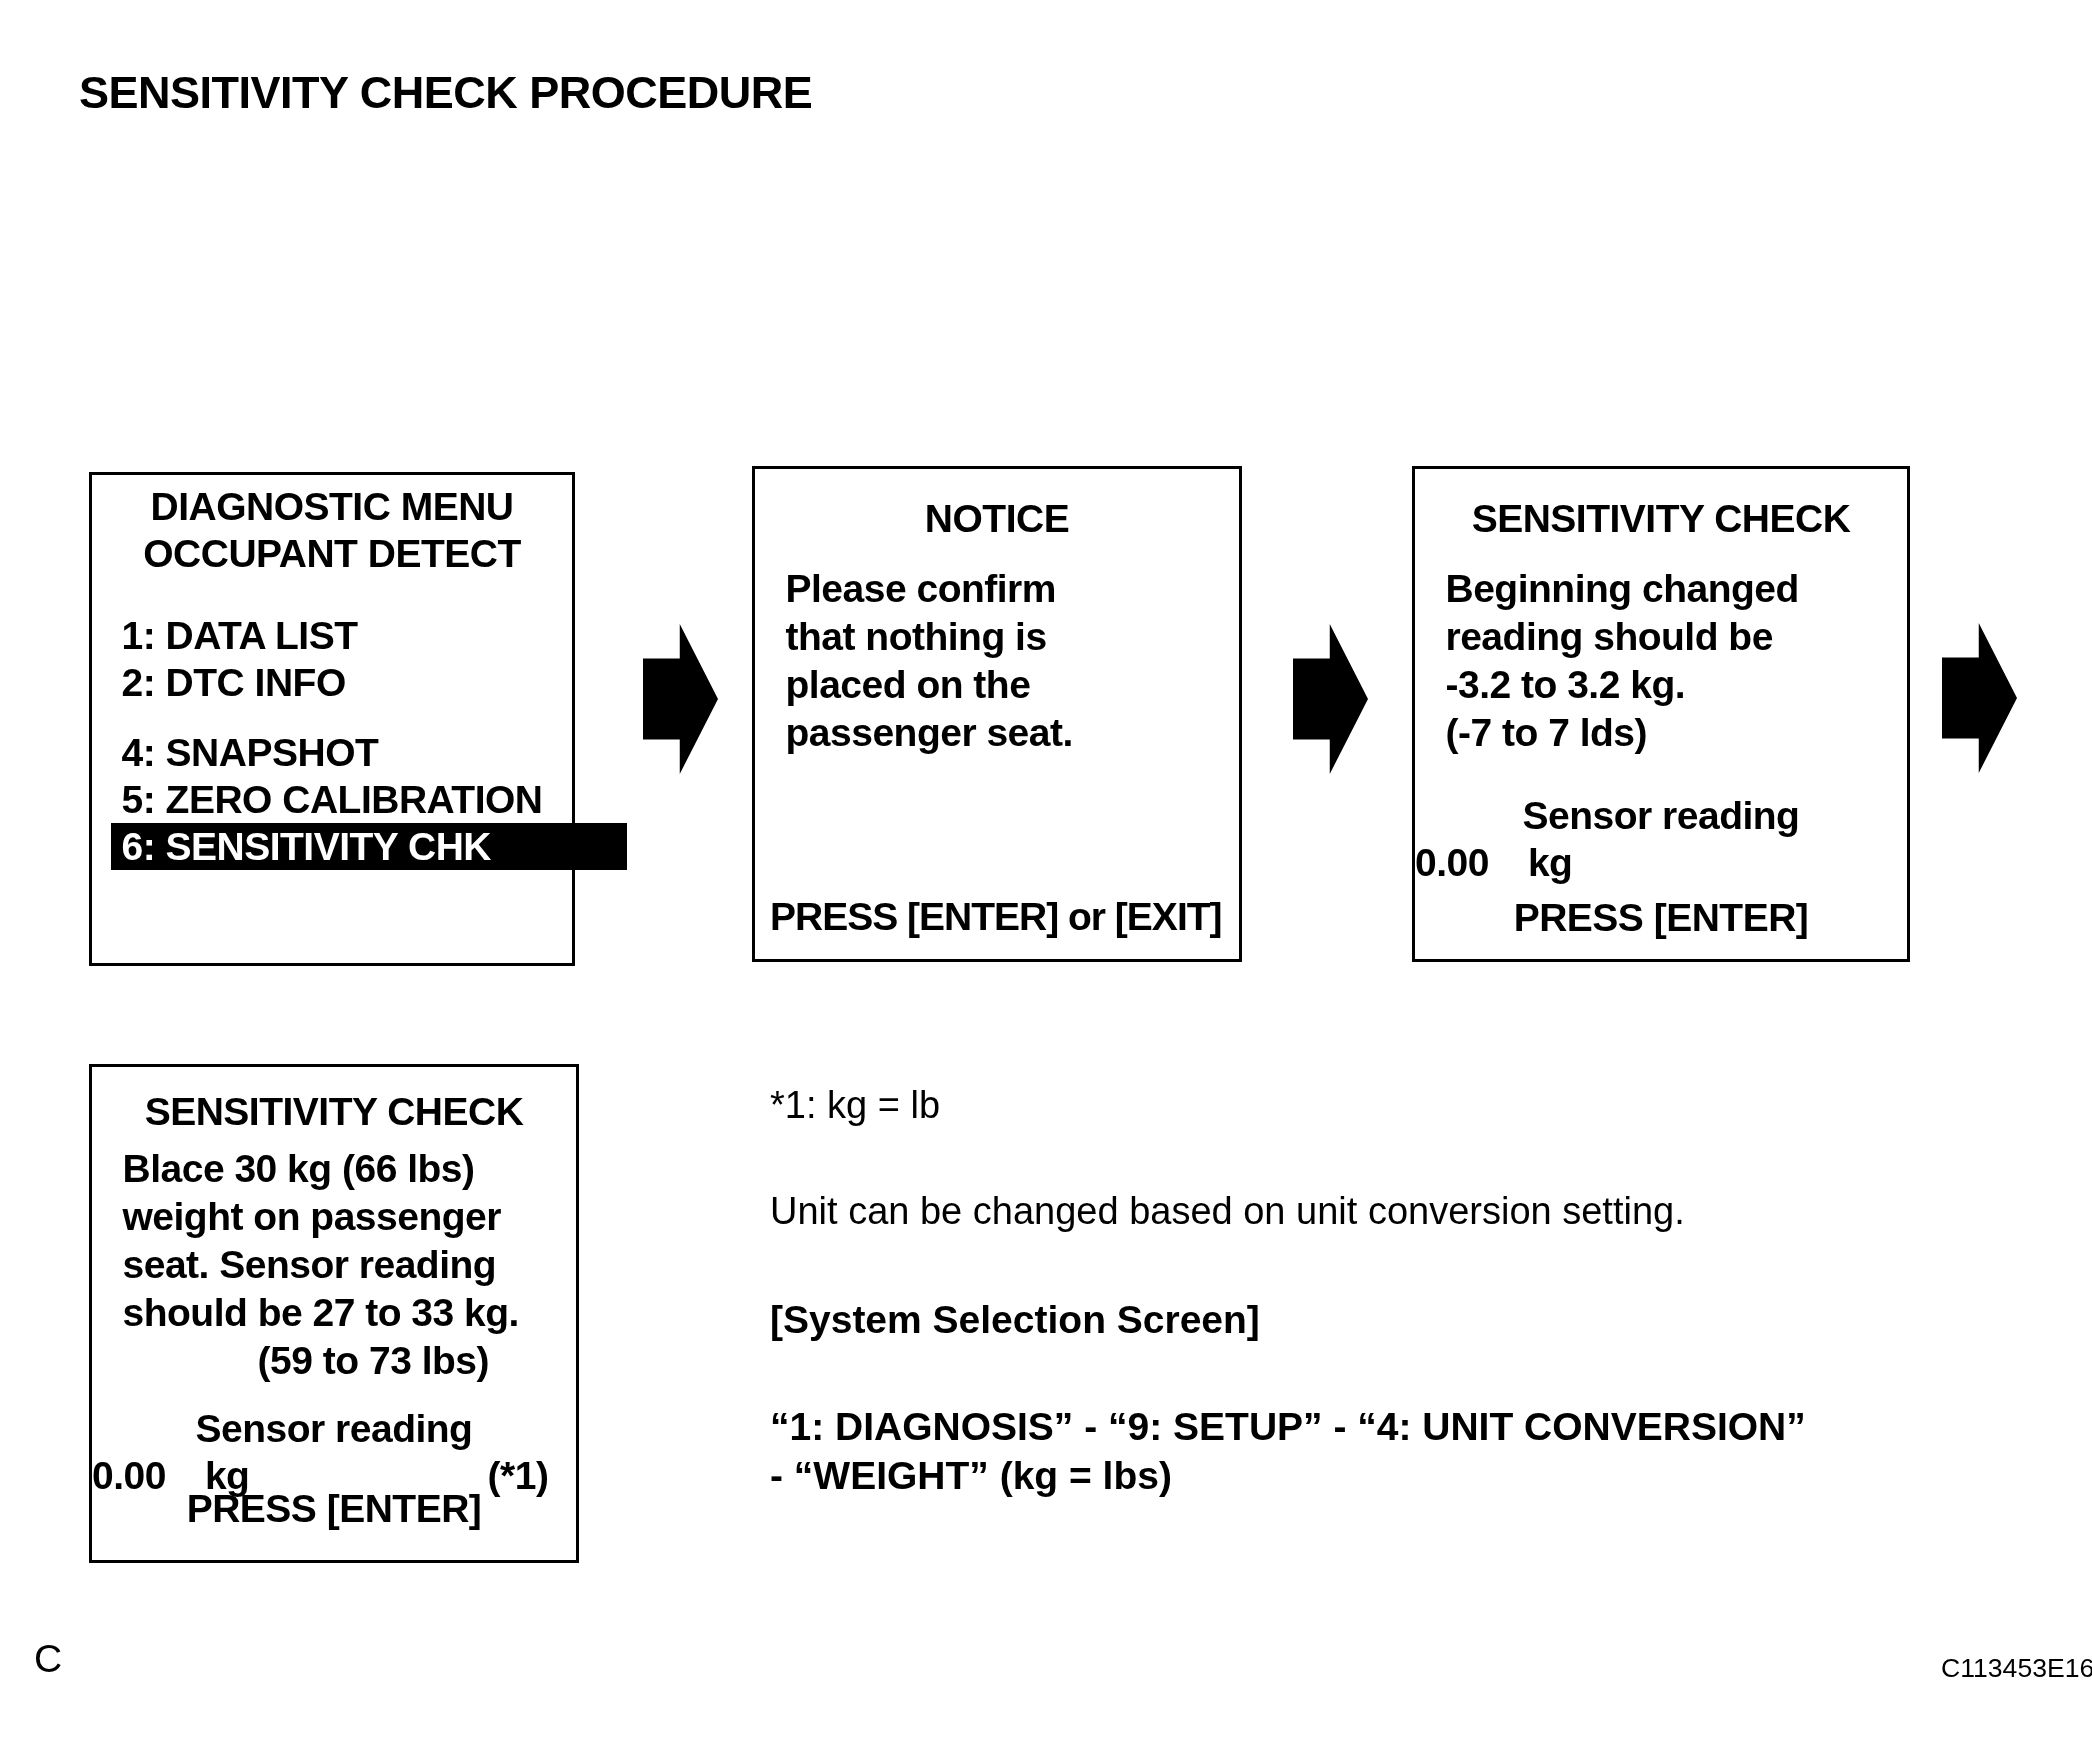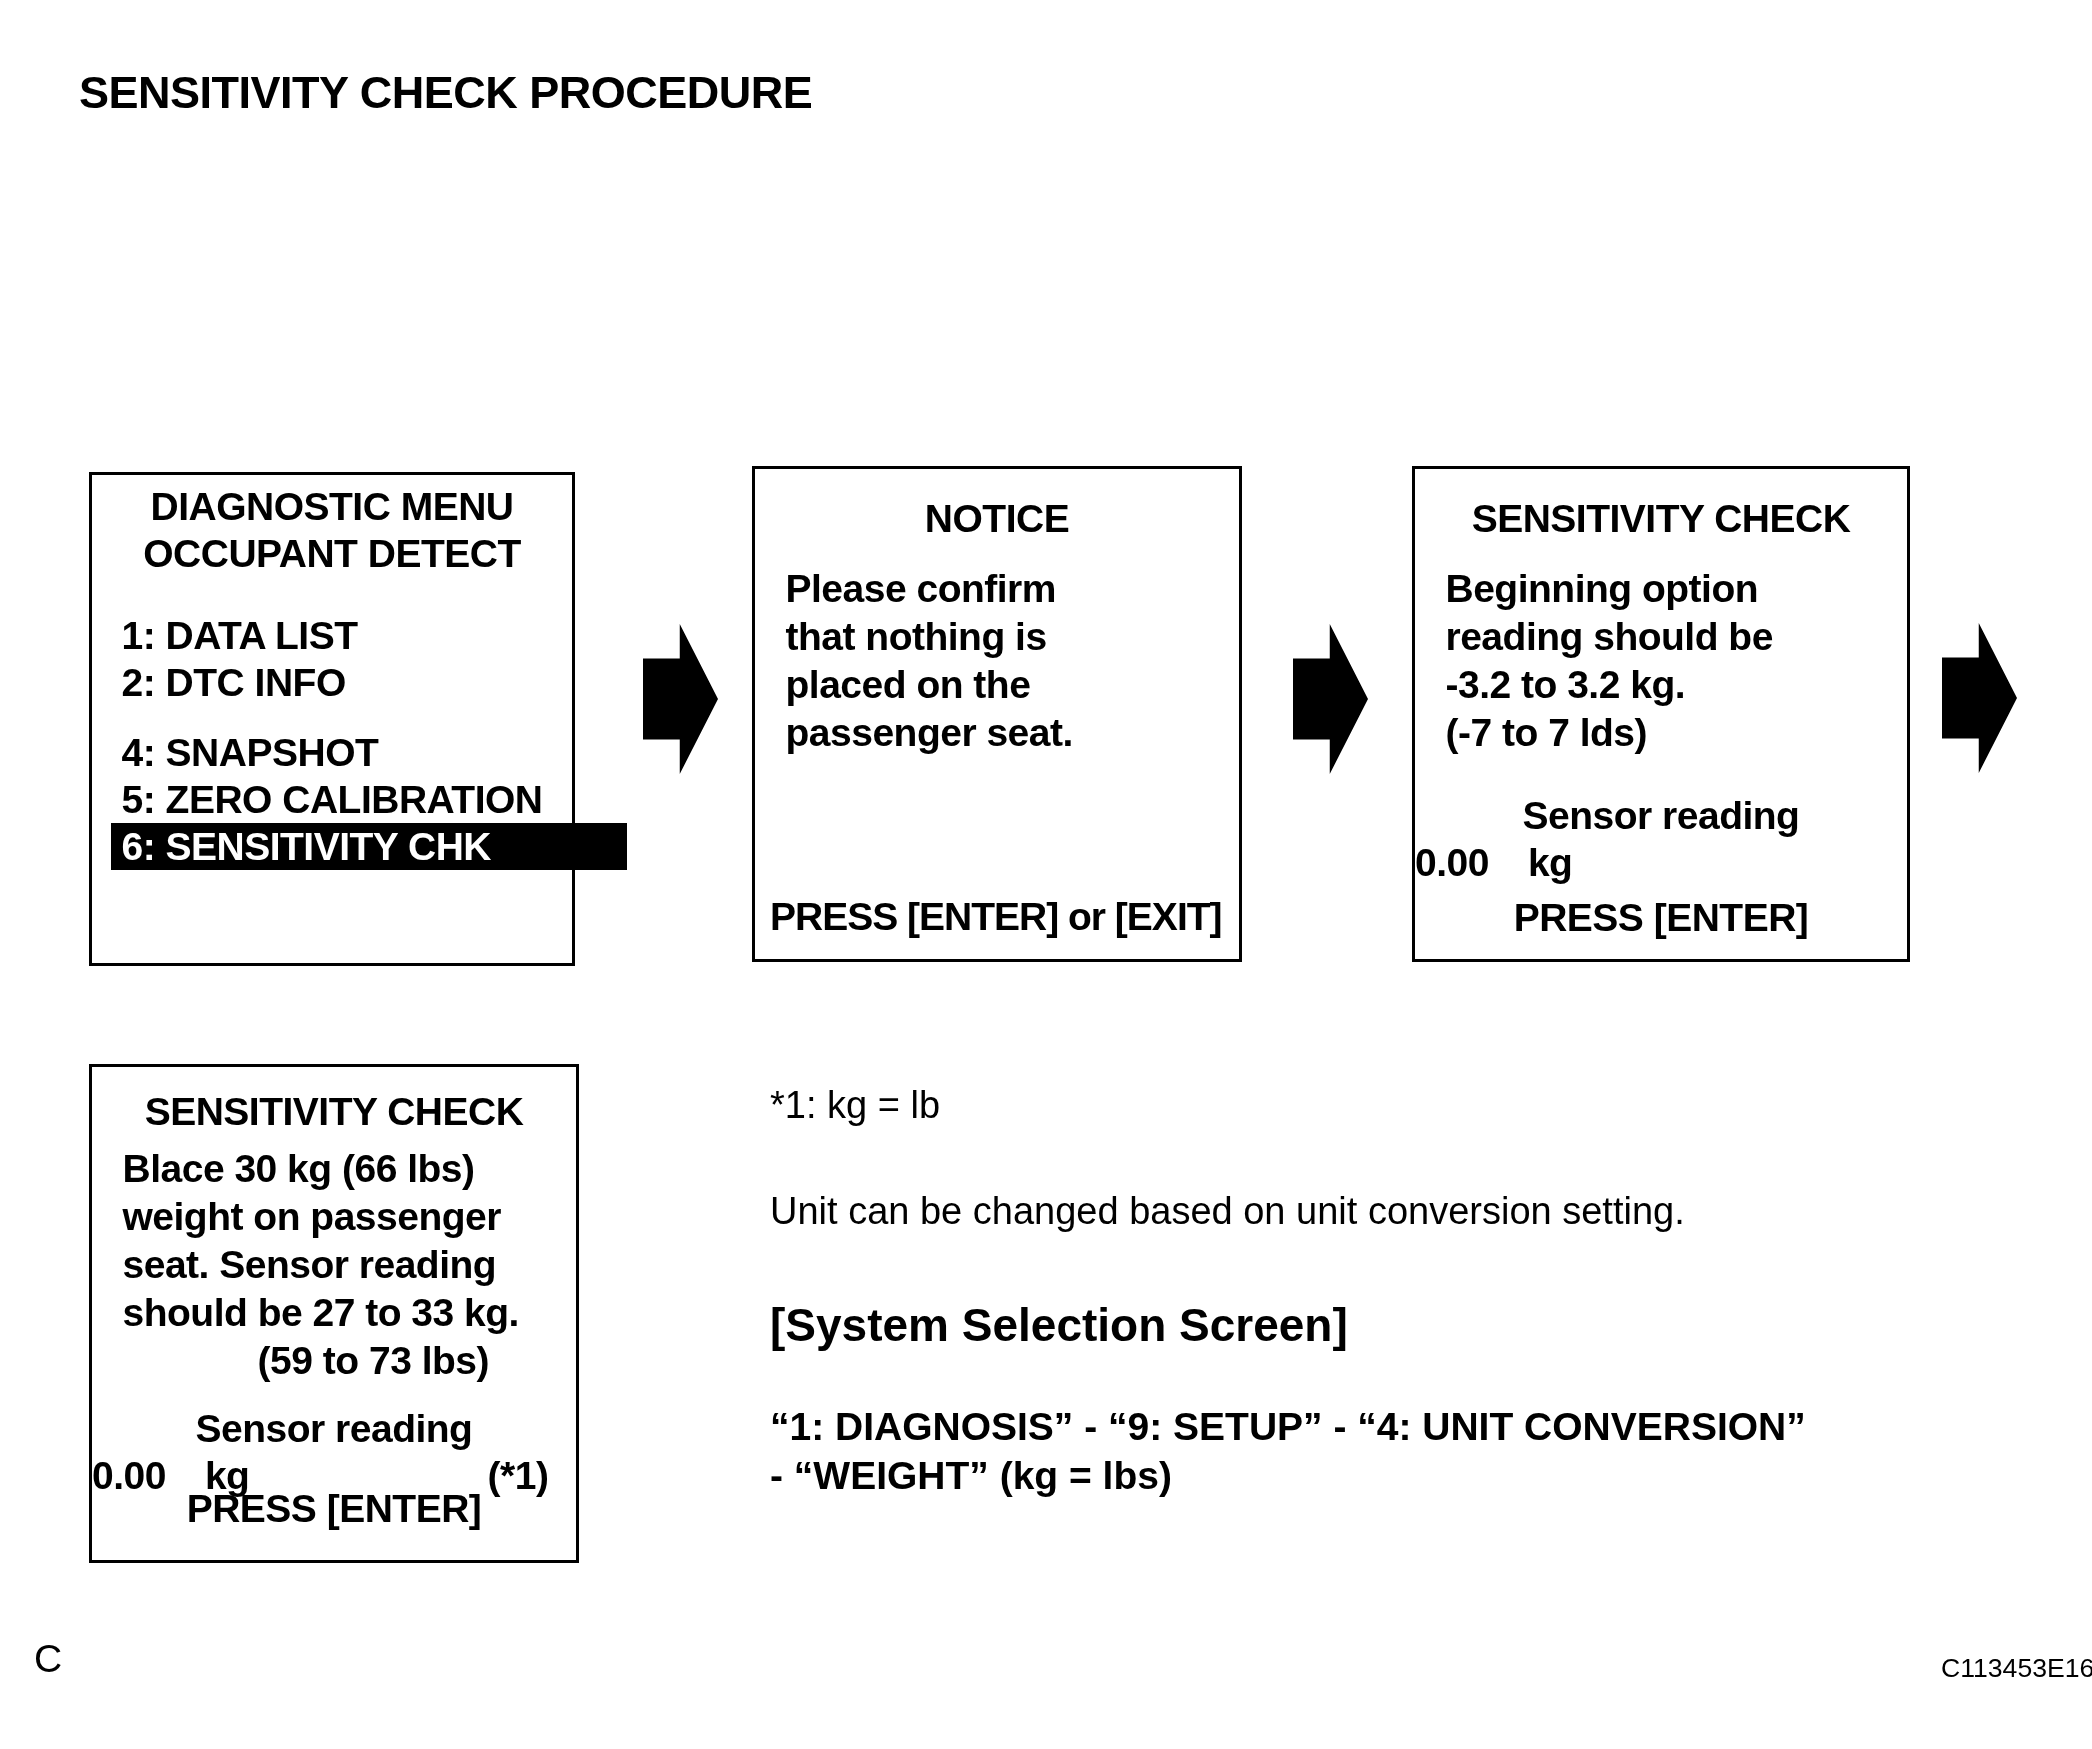--- a/index.html
+++ b/index.html
@@ -76,21 +76,21 @@
     clip-path:polygon(0 23%, 49% 23%, 49% 0, 100% 50%, 49% 100%, 49% 77%, 0 77%);
   }
   .a1 { left:643px;  top:624px; }
   .a2 { left:1293px; top:624px; }
   .a3 { left:1942px; top:623px; }
 
   
   .note { position:absolute; font-size:38px; white-space:nowrap; }
   .footnote    { left:770px; top:1084px; }
   .unitnote    { left:770px; top:1190px; }
-  .sysheading  { left:770px; top:1298px; font-size:46px; font-weight:bold; }
+  .sysheading  { left:770px; top:1298px; font-size:39px; font-weight:bold; }
   .syspath     { left:770px; top:1402px; font-size:39px; font-weight:bold; line-height:49px; }
 
   .footer-left  { position:absolute; left:34px;  top:1637px; font-size:39px; }
   .footer-right { position:absolute; left:1941px; top:1653px; font-size:26.6px; }
 </style>
 </head>
 <body>
 
 <div class="page">
 
@@ -123,21 +123,21 @@
       <div>passenger seat.</div>
     </div>
     <div class="press-bottom-left">PRESS [ENTER] or [EXIT]</div>
   </div>
 
   <div class="flow-arrow a2"></div>
 
   <div class="screen box3">
     <div class="scr-title">SENSITIVITY CHECK</div>
     <div class="scr-body">
-      <div>Beginning option</div>
+      <div>Beginning changed</div>
       <div>reading should be</div>
       <div>-3.2 to 3.2 kg.</div>
       <div>(-7 to 7 lds)</div>
     </div>
     <div class="sensor-label">Sensor reading</div>
     <div class="sensor-line">
       <span>0.00</span>
       <span>kg</span>
     </div>
     <div class="press-center">PRESS [ENTER]</div>

